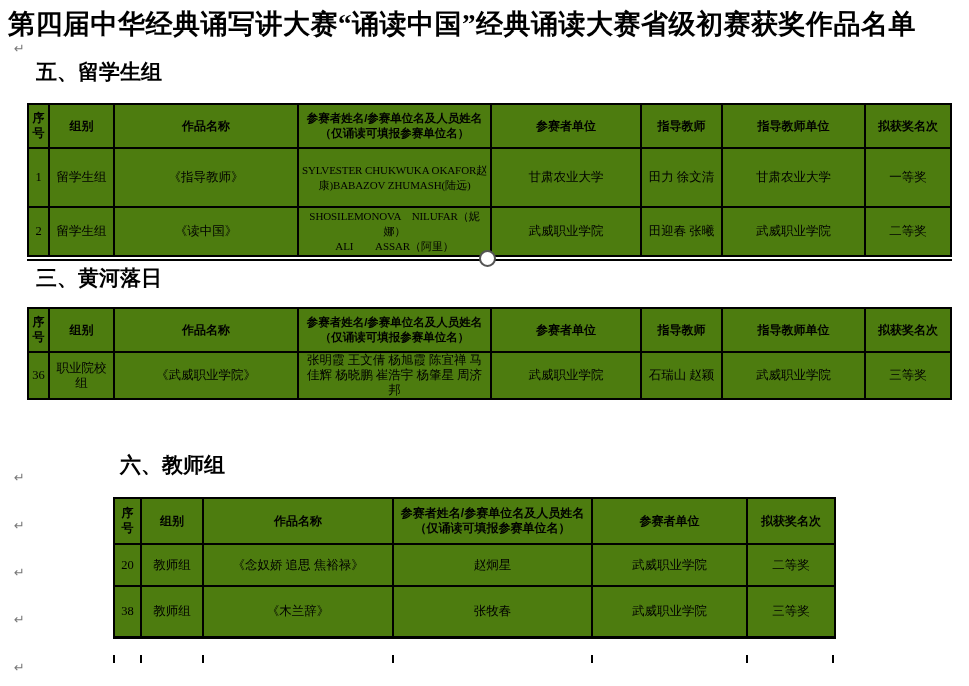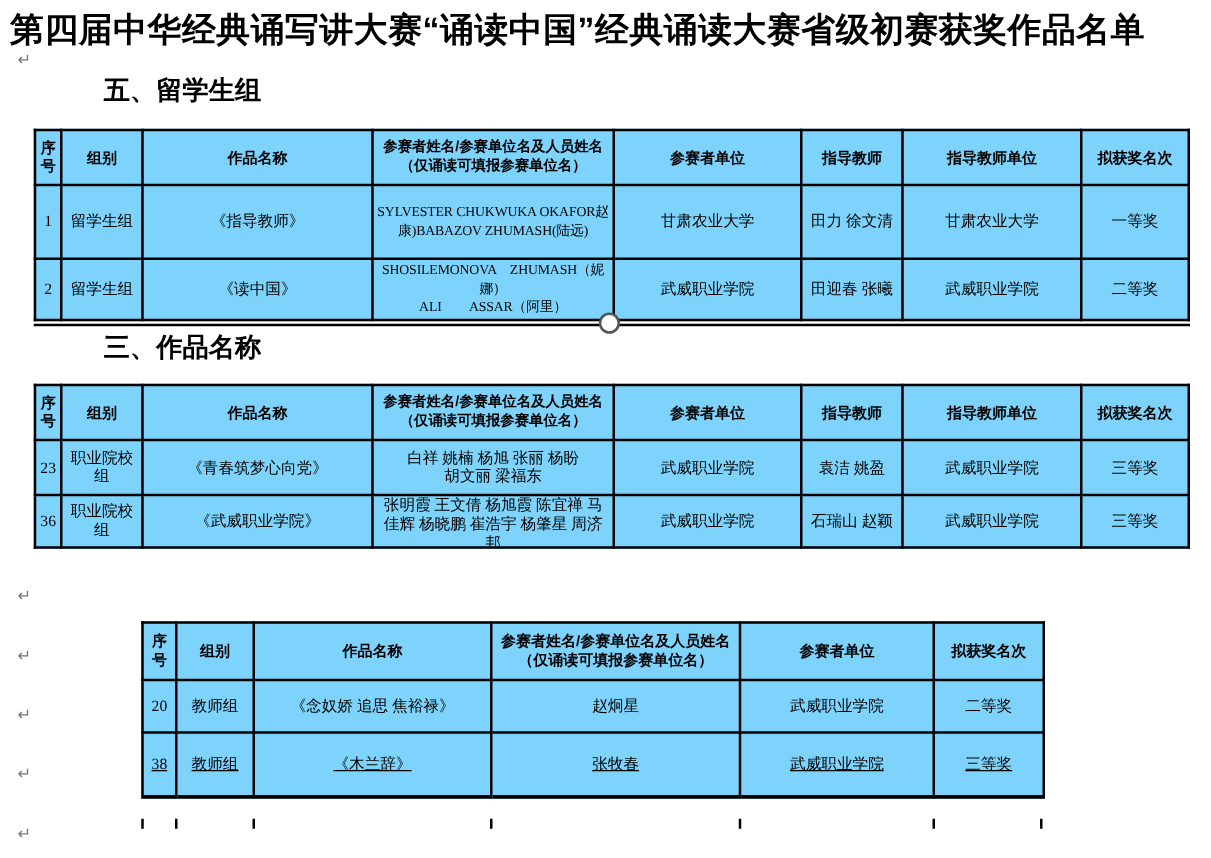--- a/index.html
+++ b/index.html
@@ -5,50 +5,50 @@
   html,body{margin:0;padding:0;}
   body{
     width:969px;height:686px;background:#ffffff;overflow:hidden;
     font-family:"Liberation Sans","DejaVu Sans",sans-serif;color:#000;
   }
   .page{position:relative;width:969px;height:686px;background:#fff;}
 
   .doc-title{
     position:absolute;left:8px;top:6px;width:955px;
     font-size:27px;font-weight:bold;letter-spacing:0.5px;white-space:nowrap;
-    font-family:Liberation Sans, sans-serif;
+    font-family:Liberation Serif, serif;
   }
   .section-heading{
-    position:absolute;font-size:21px;font-weight:bold;white-space:nowrap;margin-left:47px;
+    position:absolute;font-size:21px;font-weight:bold;white-space:nowrap;
   }
   .h1{left:36px;top:58px;}
   .h2{left:36px;top:264px;}
   .h3{left:120px;top:451px;}
 
   .pmark{
     position:absolute;left:14px;color:#777;font-size:13px;line-height:13px;
     font-family:"DejaVu Sans",sans-serif;
   }
 
-  table.awards{border-collapse:collapse;table-layout:fixed;position:absolute;background:#7dd3fc;}
+  table.awards{border-collapse:collapse;table-layout:fixed;position:absolute;background:#4d7c0f;}
   table.awards th,table.awards td{
     border:2px solid #000;padding:0 2px;text-align:center;vertical-align:middle;
     overflow:hidden;
   }
   table.awards th{font-size:12px;font-weight:bold;font-family:"Liberation Sans","DejaVu Sans",sans-serif;}
   table.awards td{font-size:12.5px;font-family:"Liberation Serif","DejaVu Serif",serif;}
   .cw{white-space:pre-wrap;line-height:15px;word-break:break-word;}
 
   .t1{left:27px;top:103px;}
   .t2{left:27px;top:307px;}
   .t3{left:113px;top:497px;}
   .t1 thead tr{height:44px;} .t1 tbody tr:nth-child(1){height:59px;} .t1 tbody tr:nth-child(2){height:49px;}
   .t2 thead tr{height:44px;} .t2 tbody tr:nth-child(1){height:44px;} .t2 tbody tr:nth-child(2){height:42px;}
   .t3 thead tr{height:46px;} .t3 tbody tr:nth-child(1){height:42px;} .t3 tbody tr:nth-child(2){height:51px;}
-  .t3 tbody tr:nth-child(2) td{border-bottom:3px solid #000;text-decoration:underline;}
+  .t3 tbody tr:nth-child(2) td{border-bottom:3px solid #000;}
 
   .t1 th:nth-child(4),.t2 th:nth-child(4){font-size:11.5px;}
   .t1 td:nth-child(4) .cw{font-size:11px;letter-spacing:-0.1px;}
   .t2 tbody tr:nth-child(2) td:nth-child(4) .cw{max-height:40px;overflow:hidden;}
 
   .extra-rule{
     position:absolute;left:27px;top:259px;width:925px;height:0;
     border-top:2px solid #000;
   }
   .drag-handle{
@@ -140,21 +140,21 @@
           <td>
             <div class="cw">2</div>
           </td>
           <td>
             <div class="cw">留学生组</div>
           </td>
           <td>
             <div class="cw">《读中国》</div>
           </td>
           <td>
-            <div class="cw">SHOSILEMONOVA　ZHUMASH（妮娜）
+            <div class="cw">SHOSILEMONOVA　NILUFAR（妮娜）
 ALI　　ASSAR（阿里）</div>
           </td>
           <td>
             <div class="cw">武威职业学院</div>
           </td>
           <td>
             <div class="cw">田迎春 张曦</div>
           </td>
           <td>
             <div class="cw">武威职业学院</div>
@@ -162,21 +162,21 @@
           <td>
             <div class="cw">二等奖</div>
           </td>
         </tr>
       </tbody>
   </table>
 
   <div class="extra-rule"></div>
   <div class="drag-handle"></div>
 
-  <div class="section-heading h2">三、作品名称</div>
+  <div class="section-heading h2">三、黄河落日</div>
 
   <table class="awards t2">
     <colgroup>
       <col style="width:21px">
         <col style="width:65px">
         <col style="width:184px">
         <col style="width:193px">
       <col style="width:150px">
         <col style="width:81px">
         <col style="width:143px">
@@ -206,47 +206,20 @@
             <div class="cw">指导教师单位</div>
           </th>
           <th>
             <div class="cw">拟获奖名次</div>
           </th>
         </tr>
       </thead>
     <tbody>
         <tr>
           <td>
-            <div class="cw">23</div>
-          </td>
-          <td>
-            <div class="cw">职业院校组</div>
-          </td>
-          <td>
-            <div class="cw">《青春筑梦心向党》</div>
-          </td>
-          <td>
-            <div class="cw">白祥 姚楠 杨旭 张丽 杨盼
-胡文丽 梁福东</div>
-          </td>
-          <td>
-            <div class="cw">武威职业学院</div>
-          </td>
-          <td>
-            <div class="cw">袁洁 姚盈</div>
-          </td>
-          <td>
-            <div class="cw">武威职业学院</div>
-          </td>
-          <td>
-            <div class="cw">三等奖</div>
-          </td>
-        </tr>
-        <tr>
-          <td>
             <div class="cw">36</div>
           </td>
           <td>
             <div class="cw">职业院校组</div>
           </td>
           <td>
             <div class="cw">《武威职业学院》</div>
           </td>
           <td>
             <div class="cw">张明霞 王文倩 杨旭霞 陈宜禅 马
@@ -262,20 +235,21 @@
           <td>
             <div class="cw">武威职业学院</div>
           </td>
           <td>
             <div class="cw">三等奖</div>
           </td>
         </tr>
       </tbody>
   </table>
 
+  <div class="section-heading h3">六、教师组</div>
 
   <table class="awards t3">
     <colgroup>
       <col style="width:27px">
         <col style="width:62px">
         <col style="width:190px">
       <col style="width:199px">
         <col style="width:155px">
         <col style="width:88px">
     </colgroup>

